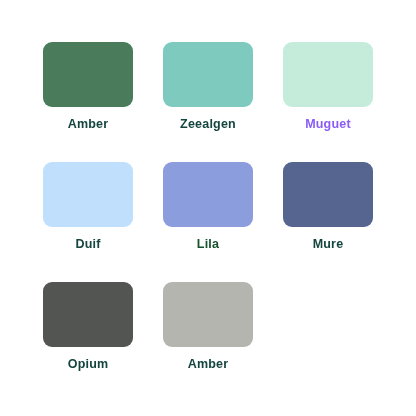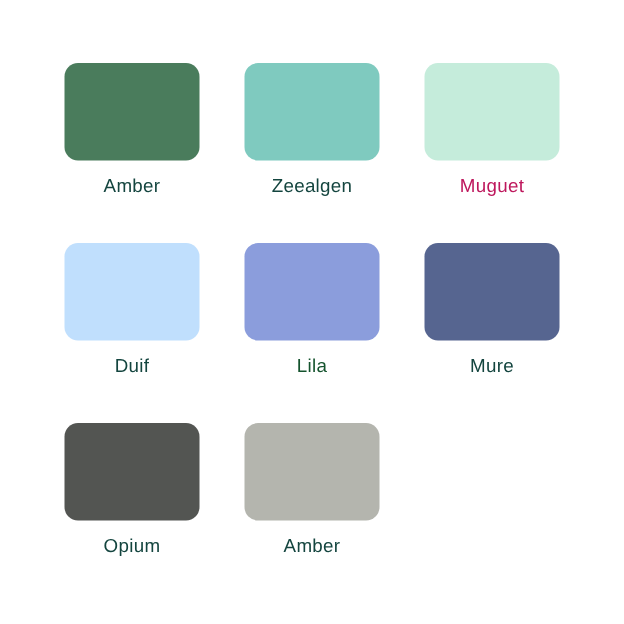--- a/index.html
+++ b/index.html
@@ -43,21 +43,21 @@
   }
   .swatch-chip {
     width: 90px;
     height: 65px;
     border-radius: 9px;
     display: block;
   }
   .swatch-label {
     margin-top: 11px;
     font-size: 12.5px;
-    font-weight: normal;
+    font-weight: bold;
     letter-spacing: 0.2px;
     color: #14453f;
     text-align: left;
     line-height: 1;
     white-space: nowrap;
   }
 </style>
 </head>
 <body>
 
@@ -69,21 +69,21 @@
       <span class="swatch-label" style="color: rgb(20, 69, 63);">Amber</span>
     </div>
 
     <div class="swatch-cell">
       <span class="swatch-chip" style="background-color: rgb(127, 202, 191); border-radius: 9px;"></span>
       <span class="swatch-label" style="color: rgb(20, 69, 63);">Zeealgen</span>
     </div>
 
     <div class="swatch-cell">
       <span class="swatch-chip" style="background-color: rgb(197, 236, 219); border-radius: 9px;"></span>
-      <span class="swatch-label" style="color: #be185d;">Muguet</span>
+      <span class="swatch-label" style="color: #8b5cf6;">Muguet</span>
     </div>
 
     <div class="swatch-cell">
       <span class="swatch-chip" style="background-color: rgb(192, 223, 253); border-radius: 9px;"></span>
       <span class="swatch-label" style="color: rgb(20, 69, 63);">Duif</span>
     </div>
 
     <div class="swatch-cell">
       <span class="swatch-chip" style="background-color: rgb(139, 157, 220); border-radius: 9px;"></span>
       <span class="swatch-label" style="color: #14532d;">Lila</span>

